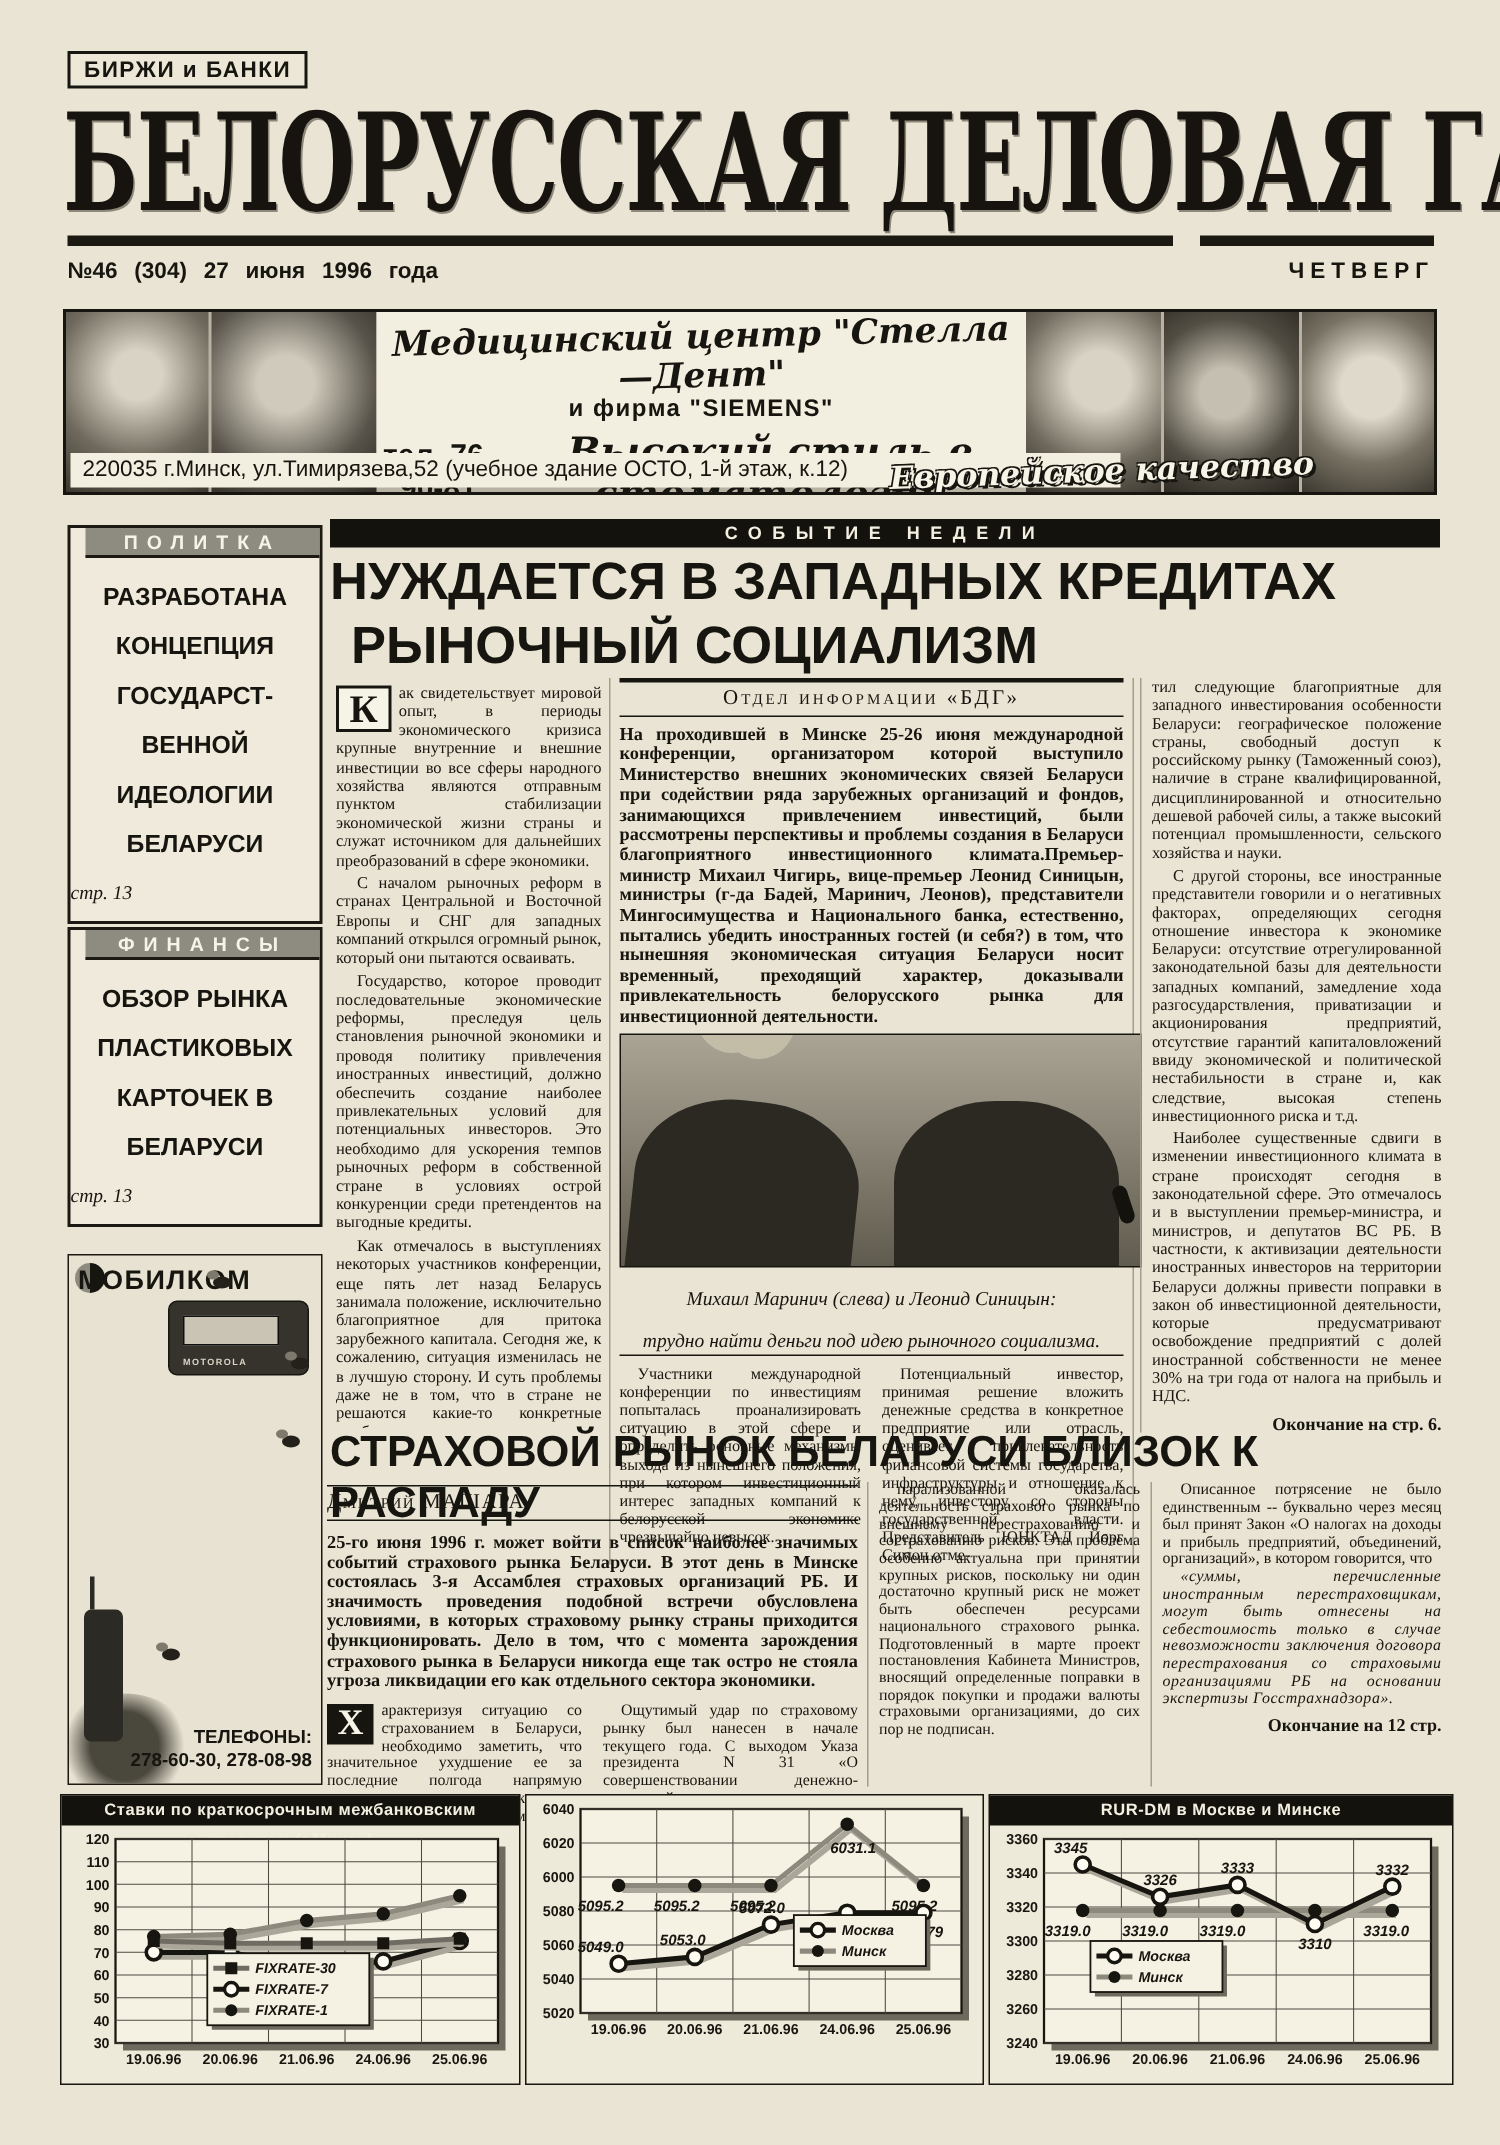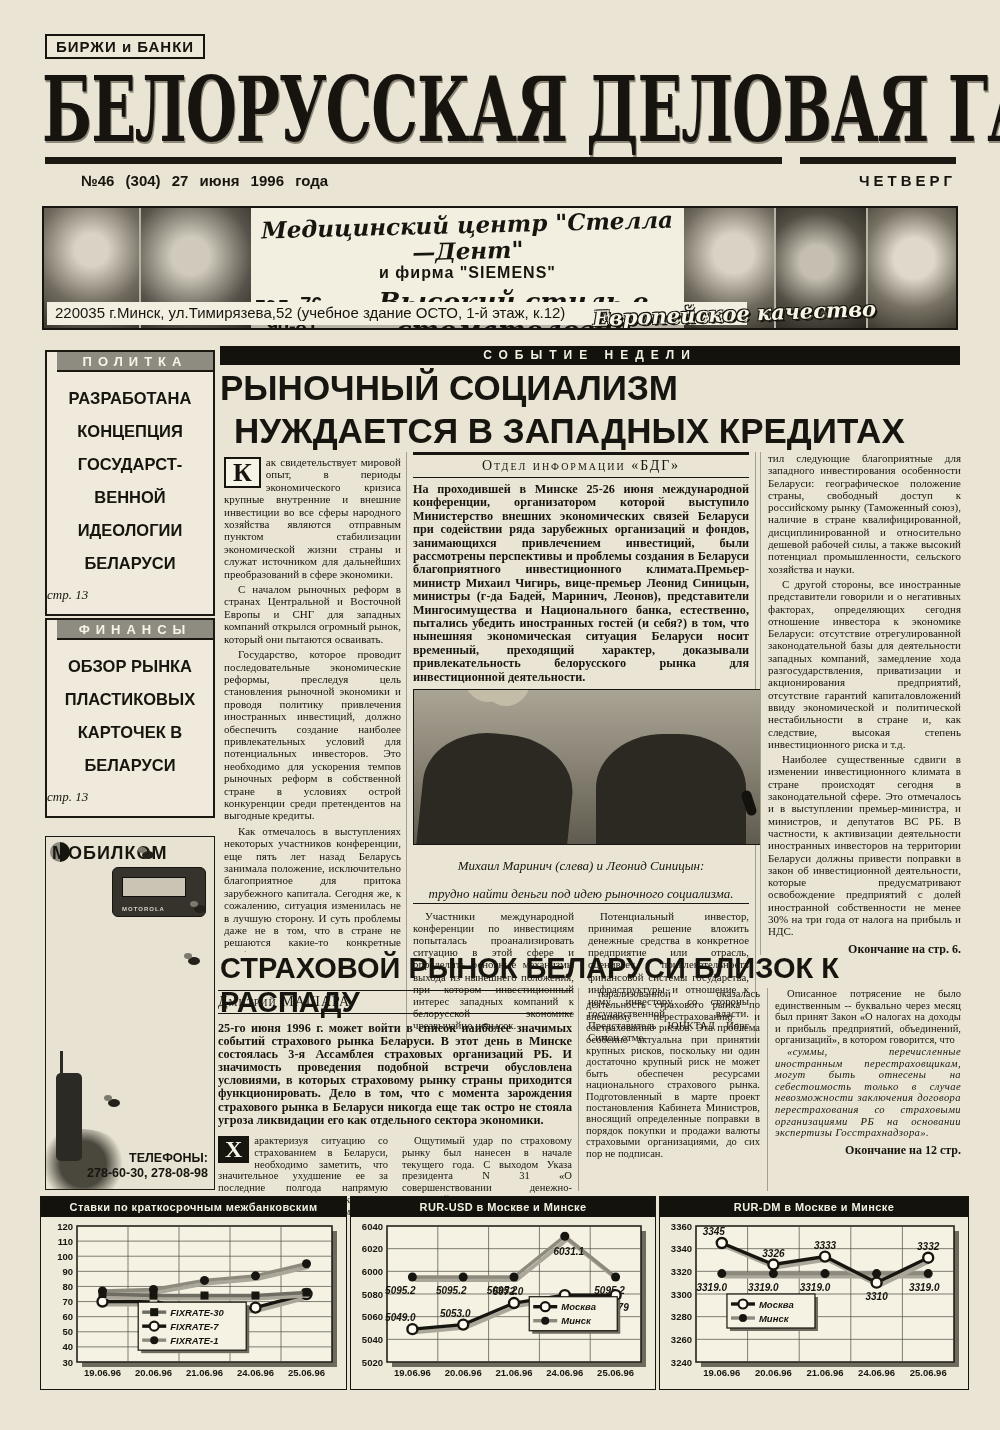--- a/index.html
+++ b/index.html
@@ -11,21 +11,21 @@
   .badge{position:absolute;left:45px;top:34px;border:2px solid #17150f;
     padding:1px 9px;font:bold 15px/19px "Liberation Sans",sans-serif;letter-spacing:1px;background:#ece7d6;text-align:right;}
   .np-title{position:absolute;left:42px;top:56px;width:916px;white-space:nowrap;
     font-family:"DejaVu Serif",serif;font-weight:bold;font-size:57px;letter-spacing:-1px;
     transform:scale(1.03,1.58);transform-origin:left top;color:#171410;
     text-shadow:1px 1px 0 #8d887a;}
   .rule{position:absolute;height:7px;background:#1c1913;}
   .rule.l{left:45px;top:157px;width:737px;}
   .rule.r{left:800px;top:157px;width:156px;}
   .issue-line{position:absolute;left:45px;right:44px;top:171px;display:flex;justify-content:space-between;
-    font:bold 15px/20px "Liberation Sans",sans-serif;margin-left:36px;}
+    font:bold 15px/20px "Liberation Sans",sans-serif;}
   .issue-no{word-spacing:7px;}
   .weekday{letter-spacing:4px;}
 
   
   .ad-banner{position:absolute;left:42px;top:206px;width:916px;height:124px;border:2px solid #17150f;
     background:#b7b2a3;overflow:hidden;}
   .ph{position:absolute;top:0;bottom:0;background:
      radial-gradient(circle at 50% 35%, #d8d3c4 0 18%, #6f6a5d 60%, #3c382f 100%);}
   .ph.p1{left:0;width:95px;}
   .ph.p2{left:97px;width:110px;background:radial-gradient(circle at 45% 40%, #cfcabb 0 20%, #57534a 65%, #2e2b24 100%);}
@@ -200,22 +200,22 @@
     <div class="mb-rose" data-name="rose-image"></div>
     <div class="mb-phone" data-name="mobile-phone-image"></div>
     <div class="mb-tel" data-name="mobilcom-phones">
       <span data-name="phones-label">ТЕЛЕФОНЫ:</span><br>
       <span data-name="phones-numbers">278-60-30, 278-08-98</span>
     </div>
   </div>
 
   <div class="kicker" data-name="kicker-event-of-week">СОБЫТИЕ НЕДЕЛИ</div>
   <div class="headline1 newsp" data-name="article1-headline">
+      <p>НУЖДАЕТСЯ В ЗАПАДНЫХ КРЕДИТАХ</p>
       <p>РЫНОЧНЫЙ СОЦИАЛИЗМ</p>
-      <p>НУЖДАЕТСЯ В ЗАПАДНЫХ КРЕДИТАХ</p>
     </div>
 
   <div class="a1-col1 newsp" data-name="article1-column-1">
       <p>Как свидетельствует мировой опыт, в периоды экономического кризиса крупные внутренние и внешние инвестиции во все сферы народного хозяйства являются отправным пунктом стабилизации экономической жизни страны и служат источником для дальнейших преобразований в сфере экономики.</p>
       <p>С началом рыночных реформ в странах Центральной и Восточной Европы и СНГ для западных компаний открылся огромный рынок, который они пытаются осваивать.</p>
       <p>Государство, которое проводит последовательные экономические реформы, преследуя цель становления рыночной экономики и проводя политику привлечения иностранных инвестиций, должно обеспечить создание наиболее привлекательных условий для потенциальных инвесторов. Это необходимо для ускорения темпов рыночных реформ в собственной стране в условиях острой конкуренции среди претендентов на выгодные кредиты.</p>
       <p>Как отмечалось в выступлениях некоторых участников конференции, еще пять лет назад Беларусь занимала положение, исключительно благоприятное для притока зарубежного капитала. Сегодня же, к сожалению, ситуация изменилась не в лучшую сторону. И суть проблемы даже не в том, что в стране не решаются какие-то конкретные проблемы, а в том, что соседи проводят реформы гораздо быстрее и эффективнее. Почему это произошло и каковы основные проблемы привлечения инвестиций в Беларусь?</p>
     </div>
 
   <div class="a1-colM" data-name="article1-column-middle">
@@ -336,21 +336,20 @@
           <text x="129.2" y="98.66000000000001" font-family="Liberation Sans,sans-serif" font-size="9.5" font-weight="bold" font-style="italic" fill="#17150f">FIXRATE-30</text>
           <line x1="101.19999999999999" y1="109.16000000000001" x2="125.19999999999999" y2="109.16000000000001" stroke="#17150f" stroke-width="3.4"></line>
           <circle cx="113.19999999999999" cy="109.16000000000001" r="4.5" fill="#fdfbf2" stroke="#17150f" stroke-width="2.2"></circle>
           <text x="129.2" y="112.66000000000001" font-family="Liberation Sans,sans-serif" font-size="9.5" font-weight="bold" font-style="italic" fill="#17150f">FIXRATE-7</text>
           <line x1="101.19999999999999" y1="123.16000000000001" x2="125.19999999999999" y2="123.16000000000001" stroke="#8d8a7d" stroke-width="3.4"></line>
           <circle cx="113.19999999999999" cy="123.16000000000001" r="4" fill="#17150f"></circle>
           <text x="129.2" y="126.66000000000001" font-family="Liberation Sans,sans-serif" font-size="9.5" font-weight="bold" font-style="italic" fill="#17150f">FIXRATE-1</text>
         </svg></div>
   </div>
   <div class="chart-box cb2" data-name="chart-rur-usd">
-    <div class="chart-title" data-name="chart-rur-usd-title">RUR-USD в Москве и Минске</div>
     <div class="chart-svg" data-name="chart-rur-usd-plot"><svg width="304" height="172">
           <rect x="41" y="14" width="254" height="136" fill="#6e6a5d"></rect>
           <rect x="36" y="9" width="254" height="136" fill="#f5f2e4" stroke="#17150f" stroke-width="1.5"></rect>
           <line x1="36" y1="9" x2="290" y2="9" stroke="#4d4a40" stroke-width="0.7"></line>
           <text x="32" y="12.5" text-anchor="end" font-family="Liberation Sans,sans-serif" font-size="9.5" font-weight="bold" fill="#17150f">6040</text>
           <line x1="36" y1="31.666666666666668" x2="290" y2="31.666666666666668" stroke="#4d4a40" stroke-width="0.7"></line>
           <text x="32" y="35.16666666666667" text-anchor="end" font-family="Liberation Sans,sans-serif" font-size="9.5" font-weight="bold" fill="#17150f">6020</text>
           <line x1="36" y1="54.333333333333336" x2="290" y2="54.333333333333336" stroke="#4d4a40" stroke-width="0.7"></line>
           <text x="32" y="57.833333333333336" text-anchor="end" font-family="Liberation Sans,sans-serif" font-size="9.5" font-weight="bold" fill="#17150f">6000</text>
           <line x1="36" y1="77" x2="290" y2="77" stroke="#4d4a40" stroke-width="0.7"></line>

